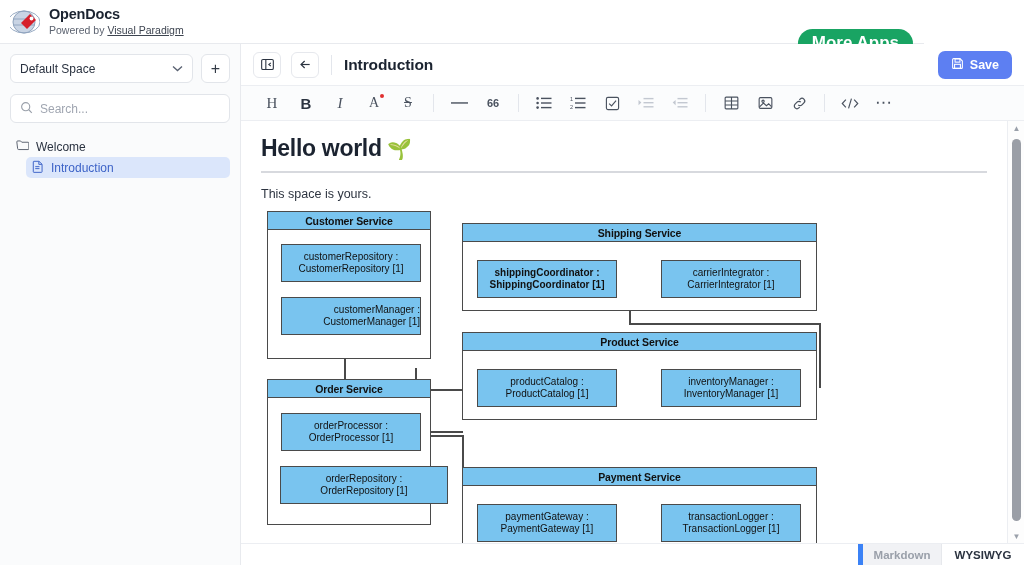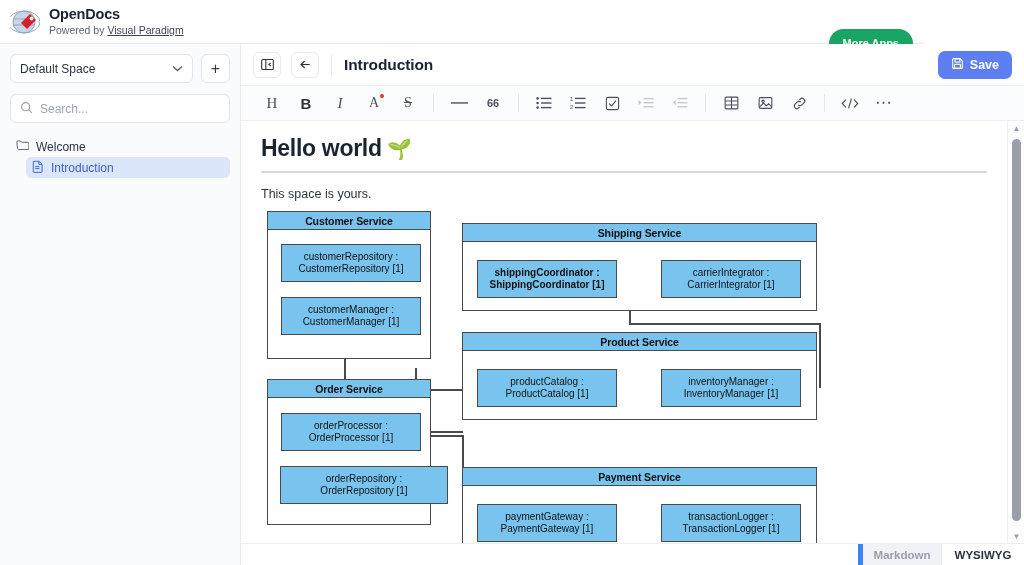--- a/index.html
+++ b/index.html
@@ -37,21 +37,21 @@
   }
   .btn-share {
     display: flex; align-items: center; gap: 6px;
     height: 29px; padding: 0 13px;
     border: 1px solid #dfe2e8; border-radius: 15px;
     background: #fff; font-size: 12.5px; font-weight: bold; color: #222a35;
     cursor: pointer;
   }
   .btn-moreapps {
     height: 29px; padding: 0 14px; border: none; border-radius: 15px;
-    background: #19a463; color: #fff; font-size: 11px; font-weight: bold;
+    background: #19a463; color: #fff; font-size: 17px; font-weight: bold;
     cursor: pointer;
     margin-top: 43px;
   }
   .avatar {
     width: 29px; height: 29px; border-radius: 50%;
     background: #3f7d16;
     color: #fff; font-size: 15px; font-weight: bold;
     display: flex; align-items: center; justify-content: center;
     font-family: "Liberation Serif", serif;
     cursor: pointer;
@@ -421,21 +421,21 @@
           <div class="conn" style="left: 201px; top: 287px; width: 48px; height: 1.5px; background: rgb(74, 74, 74);"></div>
           <div class="conn" style="left: 154px; top: 157px; width: 1.5px; height: 64px; background: rgb(74, 74, 74);"></div>
           <div class="conn" style="left: 355px; top: 157px; width: 1.5px; height: 48px; background: rgb(74, 74, 74);"></div>
           <div class="conn" style="left: 355px; top: 277px; width: 1.5px; height: 48px; background: rgb(74, 74, 74);"></div>
           <div class="pkg" style="left: 6px; top: 0px; width: 164px; height: 148px;">
             <div class="pkg-hd" style="background: rgb(121, 196, 239);">Customer Service</div>
             <div class="part" style="left: 13px; top: 32px; width: 140px; height: 38px; background: rgb(121, 196, 239);">
               <div>customerRepository :</div>
               <div>CustomerRepository [1]</div>
             </div>
-            <div class="part" style="left: 13px; top: 85px; width: 140px; height: 38px; background: rgb(121, 196, 239);">
+            <div class="part" style="left: 13px; top: 85px; width: 140px; height: 38px; background: rgb(121, 196, 239); align-items: flex-end;">
               <div>customerManager :</div>
               <div>CustomerManager [1]</div>
             </div>
           </div>
           <div class="pkg" style="left: 201px; top: 12px; width: 355px; height: 88px;">
             <div class="pkg-hd" style="background: rgb(121, 196, 239);">Shipping Service</div>
             <div class="part" style="left: 14px; top: 36px; width: 140px; height: 38px; background: rgb(121, 196, 239); font-weight: bold;">
               <div>shippingCoordinator :</div>
               <div>ShippingCoordinator [1]</div>
             </div>

